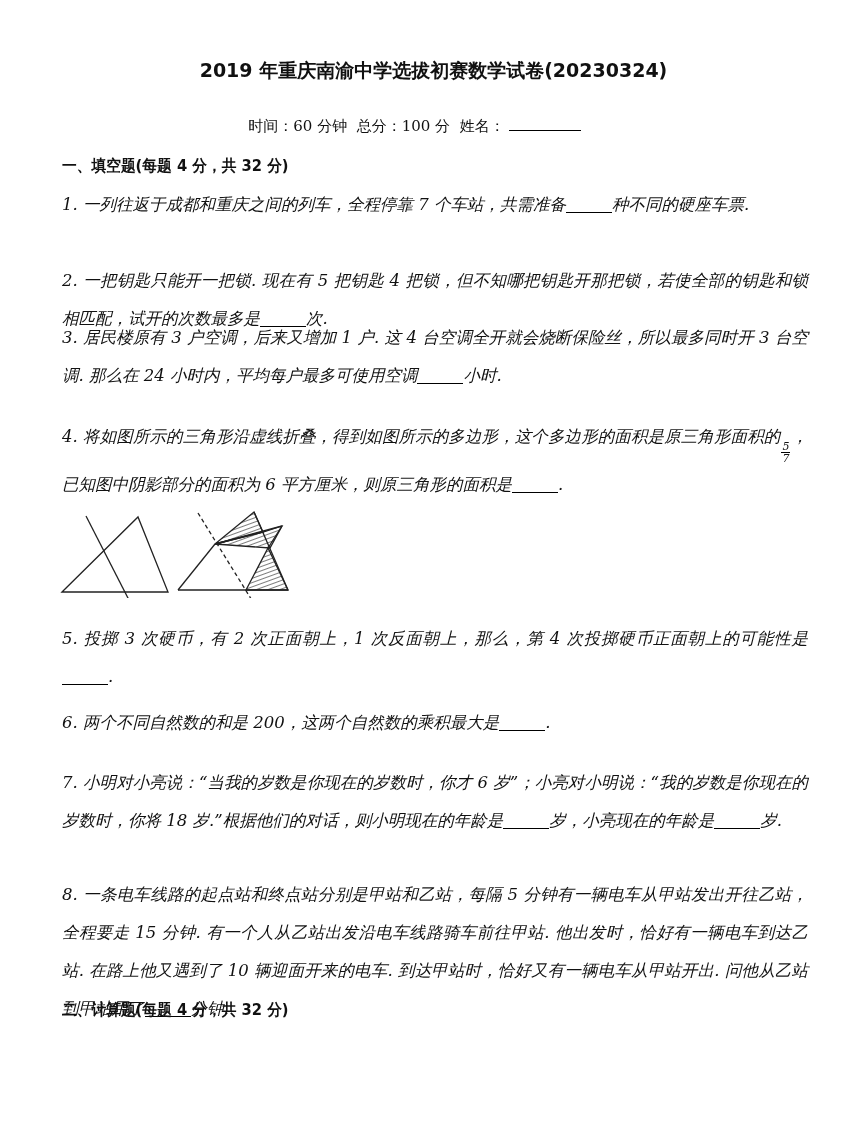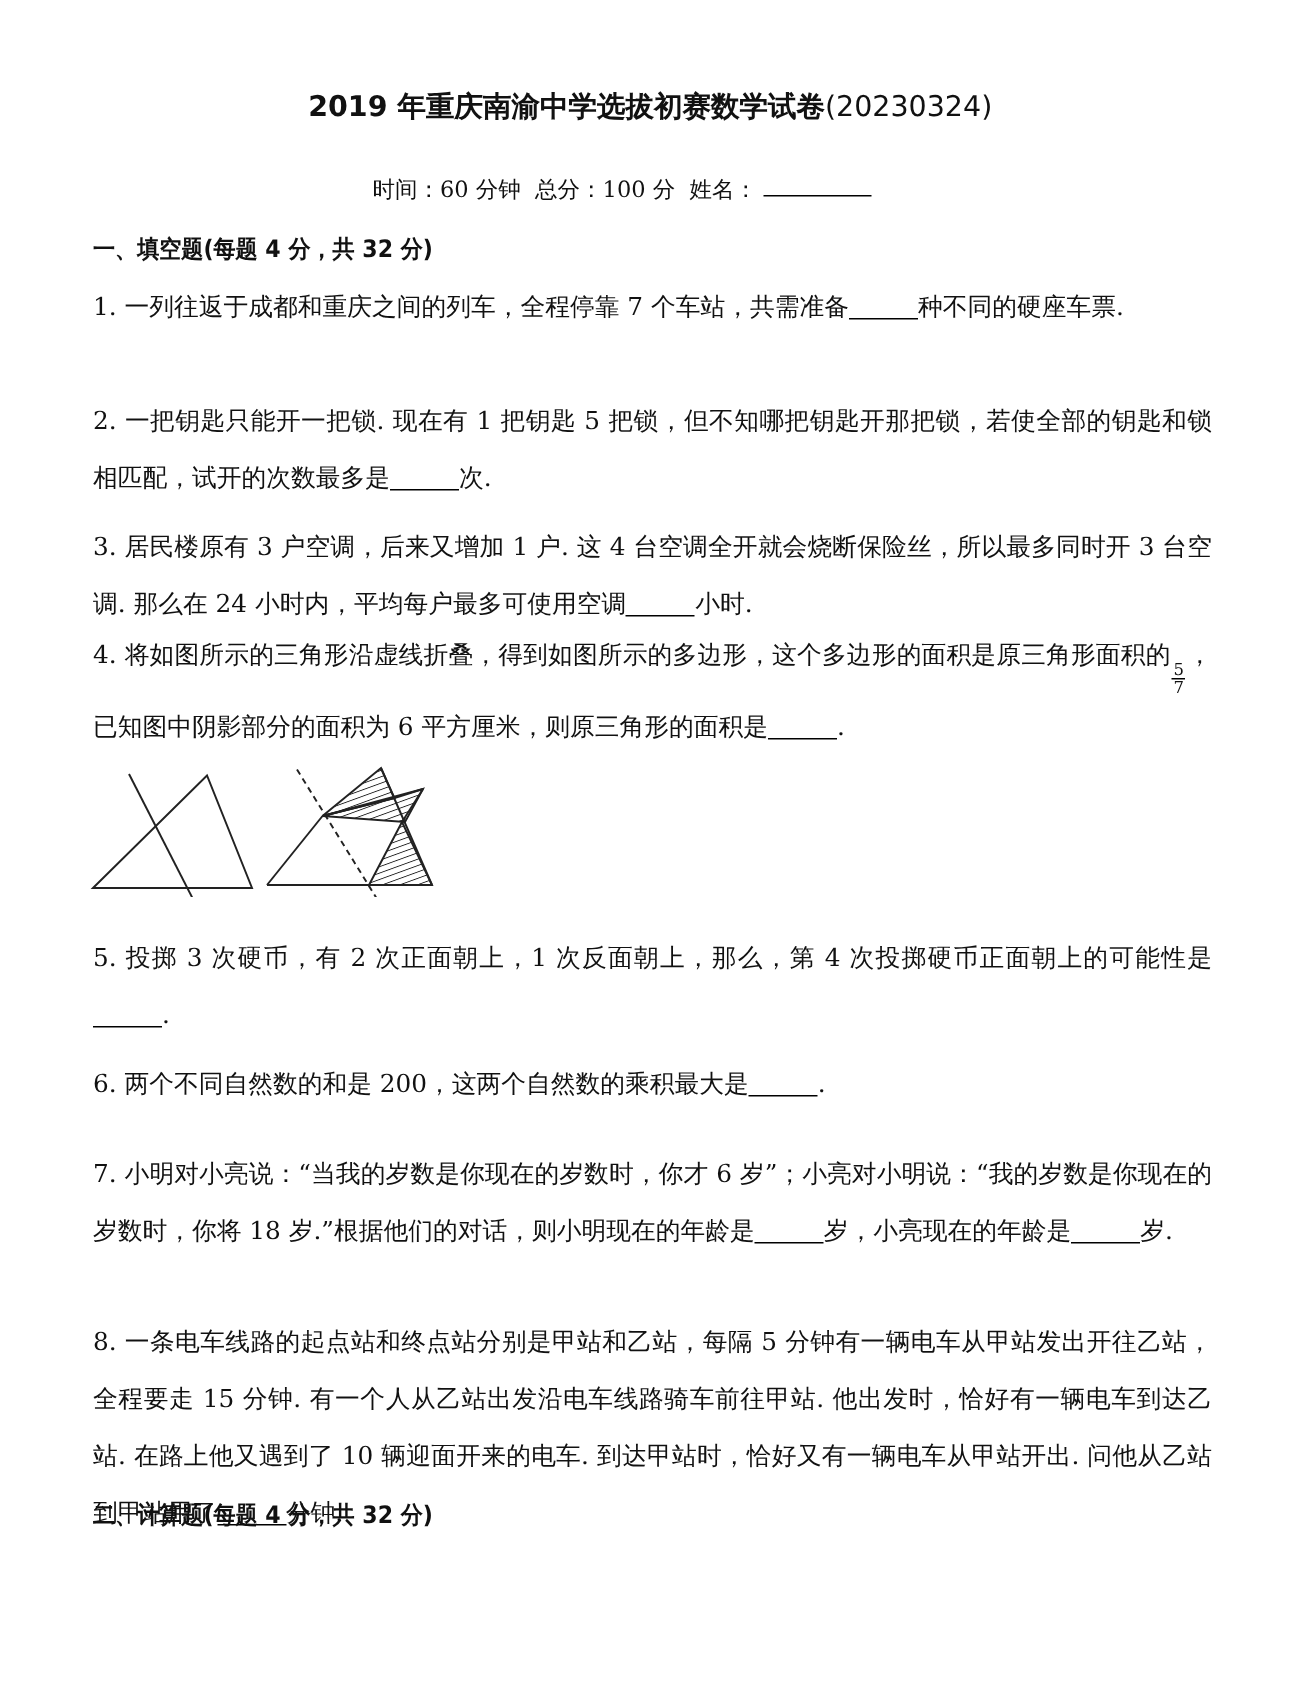--- a/index.html
+++ b/index.html
@@ -1,27 +1,27 @@
 <!DOCTYPE html>
 <html><head>
 <meta charset="utf-8">
 <style>
   html, body { margin: 0; padding: 0; background: #ffffff; }
   body { width: 867px; height: 1122px; position: relative; overflow: hidden;
          font-family: "DejaVu Serif", "Liberation Serif", serif; color: #111; }
   .title { position: absolute; top: 58px; left: 0; width: 867px; text-align: center;
            font-family: "DejaVu Sans", "Liberation Sans", sans-serif; font-weight: bold;
            font-size: 19px; letter-spacing: 0px; }
-  .title .paren { font-weight: normal; }
+  .title .paren { font-weight: bold; }
   .meta { position: absolute; top: 116px; left: 0; width: 829px; text-align: center;
           font-size: 15px; }
   .meta .blank { display: inline-block; width: 70px; border-bottom: 1px solid #000; height: 14px; vertical-align: baseline; margin-left: 4px; }
   .section { position: absolute; left: 62px; font-size: 16px; font-weight: bold;
              font-family: "DejaVu Sans", "Liberation Sans", sans-serif; transform: scaleX(0.92); transform-origin: left; }
-  .q { position: absolute; left: 62px; width: 746px; font-size: 16.5px; line-height: 38px; text-align: justify; }
+  .q { position: absolute; left: 62px; width: 746px; font-size: 16.5px; line-height: 38px; text-align: justify; font-style: italic; }
   .blank { display: inline-block; width: 46px; border-bottom: 1px solid #000; height: 1em; vertical-align: -3px; }
   .frac { display: inline-flex; flex-direction: column; align-items: center; font-size: 11px; line-height: 11px; vertical-align: -8px; margin: 0 1px; }
   .frac .num { border-bottom: 1px solid #000; padding: 0 1px; }
   .fig { position: absolute; left: 58px; top: 508px; }
 </style>
 </head>
 <body>
 
 <div class="title">
   <span>2019 年重庆南渝中学选拔初赛数学试卷</span><span class="paren">(20230324)</span>
@@ -33,24 +33,24 @@
   <span>姓名：</span><span class="blank" style="width:72px"></span>
 </div>
 
 <div class="section" style="top:156px">一、填空题(每题 4 分，共 32 分)</div>
 
 <div class="q" style="top:186px">
   <span>1. 一列往返于成都和重庆之间的列车，全程停靠 7 个车站，共需准备</span><span class="blank"></span><span>种不同的硬座车票.</span>
 </div>
 
 <div class="q" style="top:262px">
-  <span>2. 一把钥匙只能开一把锁. 现在有 1 把钥匙 5 把锁，但不知哪把钥匙开那把锁，若使全部的钥匙和锁相匹配，试开的次数最多是</span><span class="blank"></span><span>次.</span>
+  <span>2. 一把钥匙只能开一把锁. 现在有 5 把钥匙 4 把锁，但不知哪把钥匙开那把锁，若使全部的钥匙和锁相匹配，试开的次数最多是</span><span class="blank"></span><span>次.</span>
 </div>
 
-<div class="q" style="top:346px">
+<div class="q" style="top:319px">
   <span>3. 居民楼原有 3 户空调，后来又增加 1 户. 这 4 台空调全开就会烧断保险丝，所以最多同时开 3 台空调. 那么在 24 小时内，平均每户最多可使用空调</span><span class="blank"></span><span>小时.</span>
 </div>
 
 <div class="q" style="top:416px; line-height:42px">
   <span>4. 将如图所示的三角形沿虚线折叠，得到如图所示的多边形，这个多边形的面积是原三角形面积的</span><span class="frac">
       <span class="num">5</span>
       <span>7</span>
     </span><span>，已知图中阴影部分的面积为 6 平方厘米，则原三角形的面积是</span><span class="blank"></span><span>.</span>
 </div>
 

